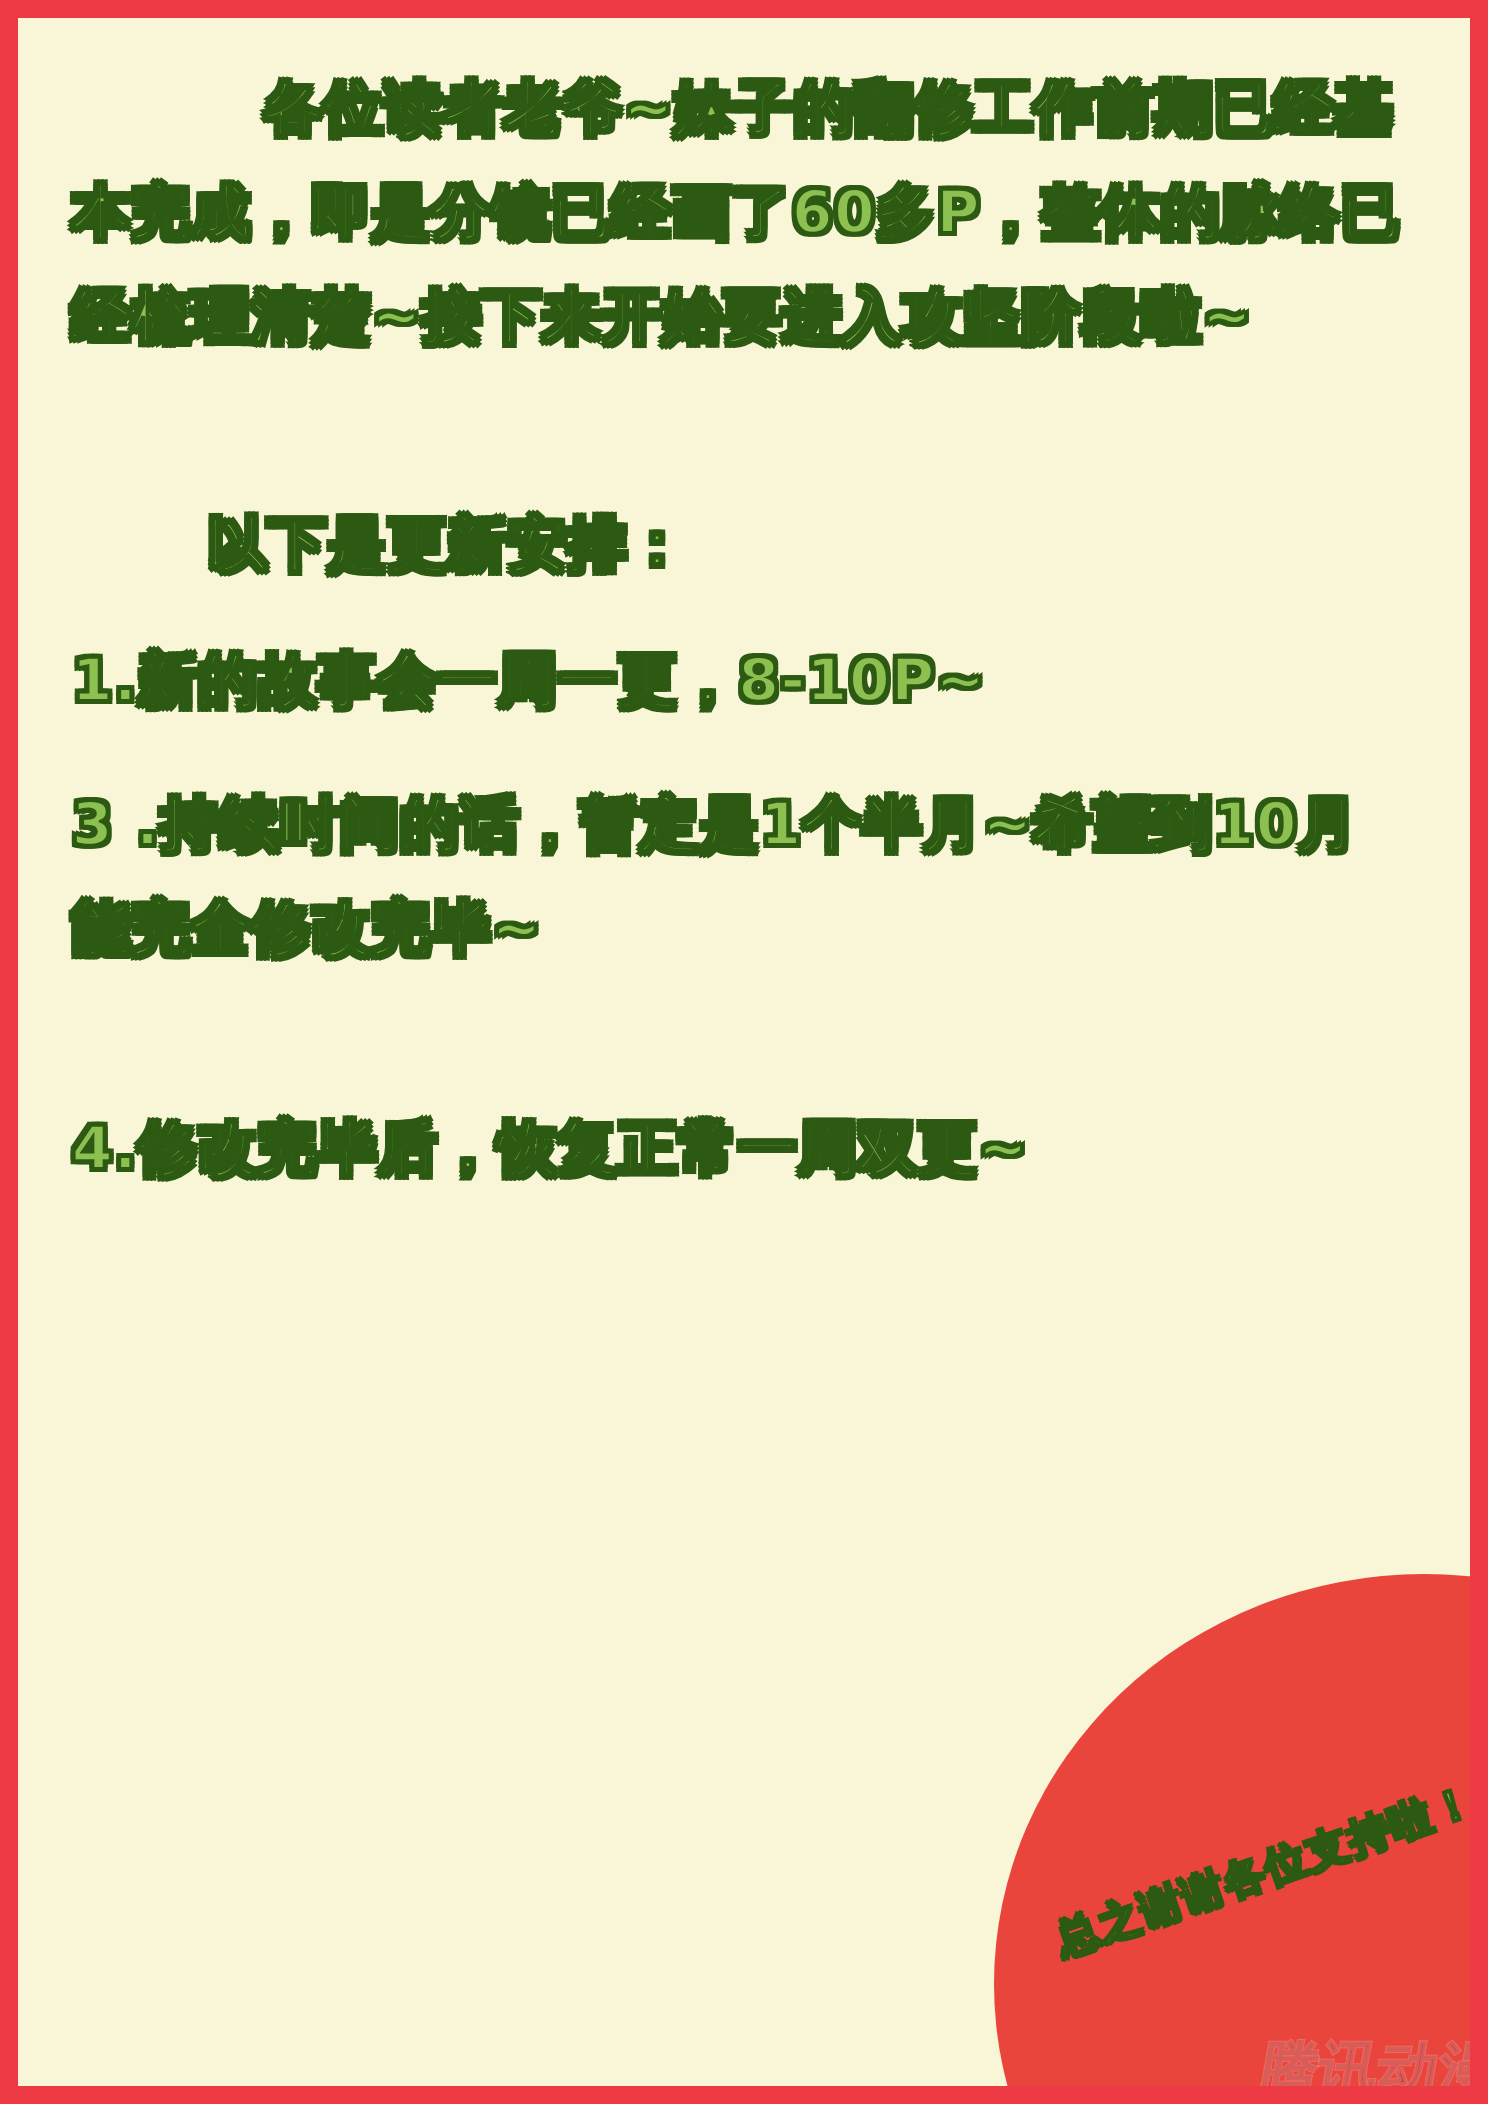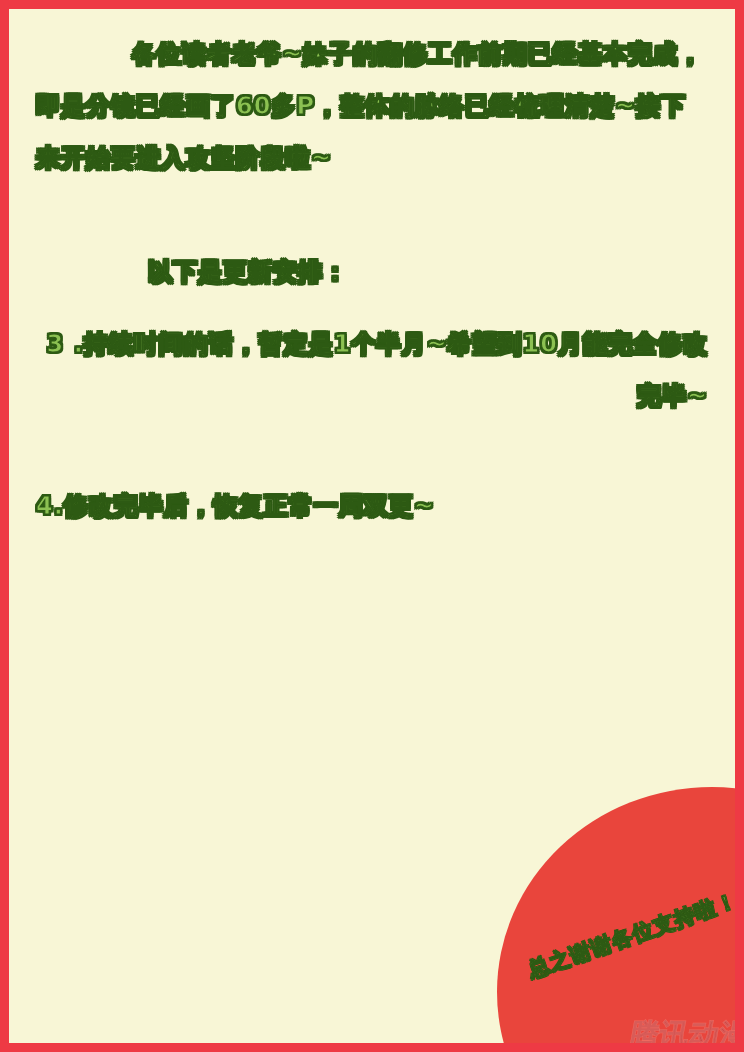--- a/index.html
+++ b/index.html
@@ -20,42 +20,42 @@
   .content {
     position: absolute;
     top: 9px;
     left: 9px;
     right: 9px;
     padding: 10px 18px 0 18px;
     box-sizing: border-box;
   }
   .green-text {
     font-weight: bold;
-    font-size: 24px;
+    font-size: 29px;
     line-height: 52px;
     letter-spacing: 1px;
     color: #8cc152;
     -webkit-text-stroke: 1px #2d5a13;
     text-shadow:
       2px 2px 0 #2d5a13, -2px 2px 0 #2d5a13,
       2px -2px 0 #2d5a13, -2px -2px 0 #2d5a13,
       0 2px 0 #2d5a13, 0 -2px 0 #2d5a13,
       2px 0 0 #2d5a13, -2px 0 0 #2d5a13;
     margin: 0;
   }
   .intro {
     text-indent: 96px;
   }
   .heading {
     margin-top: 62px;
-    margin-left: 112px;
+    margin-left: 68px;
   }
   .item-1 { margin-top: 16px; }
   .item-2 { margin-top: 64px; }
-  .item-3 { margin-top: 20px; text-align: right; }
+  .item-3 { margin-top: 20px; }
   .item-4 { margin-top: 58px; }
   .red-circle {
     position: absolute;
     left: 488px;
     top: 778px;
     width: 430px;
     height: 410px;
     border-radius: 50%;
     background: #e9453c;
   }
@@ -90,20 +90,21 @@
     margin: 0;
   }
 </style>
 </head>
 <body>
 
 <div class="page">
   <div class="content">
     <p class="green-text intro">各位读者老爷~妹子的翻修工作前期已经基本完成，即是分镜已经画了60多P，整体的脉络已经梳理清楚~接下来开始要进入攻坚阶段啦~</p>
     <p class="green-text heading">以下是更新安排：</p>
+    <p class="green-text item-1">1.新的故事会一周一更，8-10P~</p>
     <p class="green-text item-3">3 .持续时间的话，暂定是1个半月~希望到10月能完全修改完毕~</p>
     <p class="green-text item-4">4.修改完毕后，恢复正常一周双更~</p>
   </div>
 
   <div class="red-circle"></div>
 
   <p class="closing">总之谢谢各位支持啦！</p>
 
   <p class="watermark">腾讯动漫</p>
 </div>

